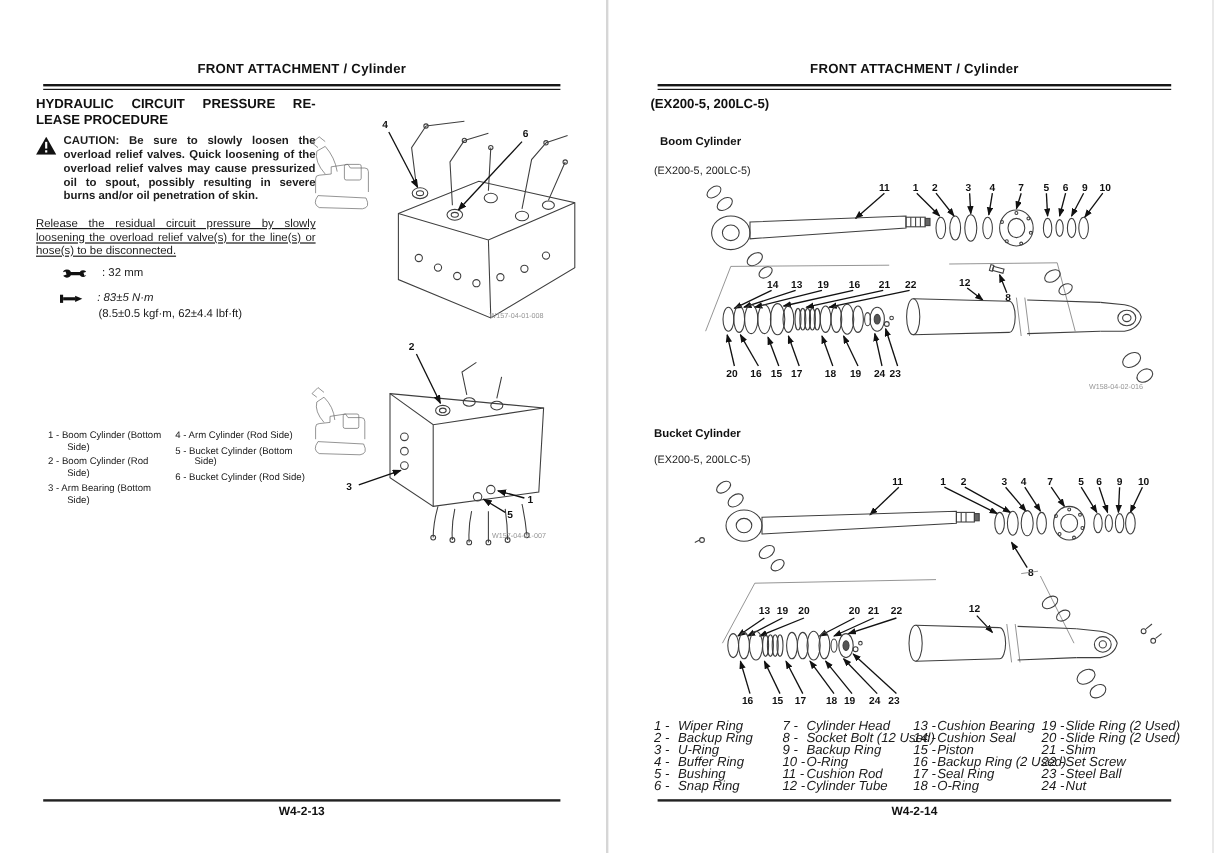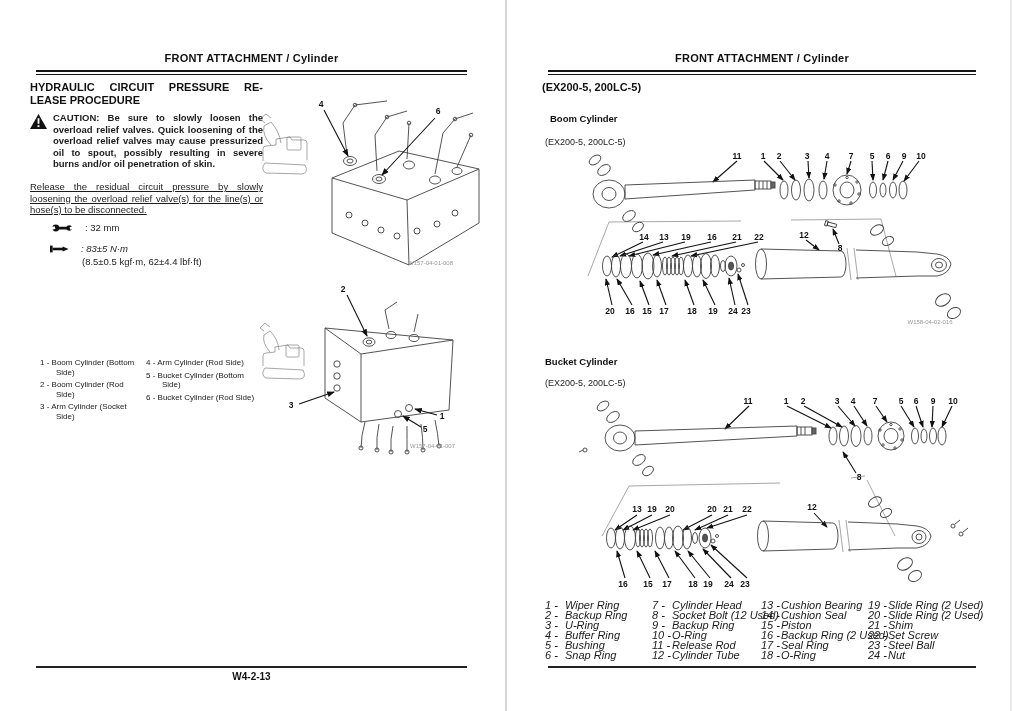--- a/index.html
+++ b/index.html
@@ -84,21 +84,21 @@
       </svg>
       <span class="body-text">: 83±5 N·m</span>
     </div>
     <div class="abs body-text" style="left:82px;top:256px;">(8.5±0.5 kgf·m, 62±4.4 lbf·ft)</div>
 
 
     <div class="abs legend" style="left:40px;top:334px;width:224px;margin-top:24px;">
       <div>
         <div class="li"><span class="pn">1 -</span> <span>Boom Cylinder (Bottom Side)</span></div>
         <div class="li"><span class="pn">2 -</span> <span>Boom Cylinder (Rod Side)</span></div>
-        <div class="li"><span class="pn">3 -</span> <span>Arm Cylinder (Socket Side)</span></div>
+        <div class="li"><span class="pn">3 -</span> <span>Arm Bearing (Bottom Side)</span></div>
       </div>
       <div>
         <div class="li"><span class="pn">4 -</span> <span>Arm Cylinder (Rod Side)</span></div>
         <div class="li"><span class="pn">5 -</span> <span>Bucket Cylinder (Bottom Side)</span></div>
         <div class="li"><span class="pn">6 -</span> <span>Bucket Cylinder (Rod Side)</span></div>
       </div>
     </div>
 
     <svg class="abs" style="left:257px;top:83px;" width="228" height="190" viewBox="0 0 228 190">
       <defs>
@@ -492,21 +492,21 @@
         <div class="part-item"><span class="pn">3 -</span><span>U-Ring</span></div>
         <div class="part-item"><span class="pn">4 -</span><span>Buffer Ring</span></div>
         <div class="part-item"><span class="pn">5 -</span><span>Bushing</span></div>
         <div class="part-item"><span class="pn">6 -</span><span>Snap Ring</span></div>
       </div>
       <div>
         <div class="part-item"><span class="pn">7 -</span><span>Cylinder Head</span></div>
         <div class="part-item"><span class="pn">8 -</span><span>Socket Bolt (12 Used)</span></div>
         <div class="part-item"><span class="pn">9 -</span><span>Backup Ring</span></div>
         <div class="part-item"><span class="pn">10 -</span><span>O-Ring</span></div>
-        <div class="part-item"><span class="pn">11 -</span><span>Release Rod</span></div>
+        <div class="part-item"><span class="pn">11 -</span><span>Cushion Rod</span></div>
         <div class="part-item"><span class="pn">12 -</span><span>Cylinder Tube</span></div>
       </div>
       <div>
         <div class="part-item"><span class="pn">13 -</span><span>Cushion Bearing</span></div>
         <div class="part-item"><span class="pn">14 -</span><span>Cushion Seal</span></div>
         <div class="part-item"><span class="pn">15 -</span><span>Piston</span></div>
         <div class="part-item"><span class="pn">16 -</span><span>Backup Ring (2 Used)</span></div>
         <div class="part-item"><span class="pn">17 -</span><span>Seal Ring</span></div>
         <div class="part-item"><span class="pn">18 -</span><span>O-Ring</span></div>
       </div>
@@ -514,15 +514,16 @@
         <div class="part-item"><span class="pn">19 -</span><span>Slide Ring (2 Used)</span></div>
         <div class="part-item"><span class="pn">20 -</span><span>Slide Ring (2 Used)</span></div>
         <div class="part-item"><span class="pn">21 -</span><span>Shim</span></div>
         <div class="part-item"><span class="pn">22 -</span><span>Set Screw</span></div>
         <div class="part-item"><span class="pn">23 -</span><span>Steel Ball</span></div>
         <div class="part-item"><span class="pn">24 -</span><span>Nut</span></div>
       </div>
     </div>
 
     <div class="brule" style="left:36px;top:666px;width:428px;"></div>
+    <div class="pnum" style="left:36px;top:671px;width:428px;">W4-2-14</div>
   </div>
 
 </div>
 
 </body></html>

